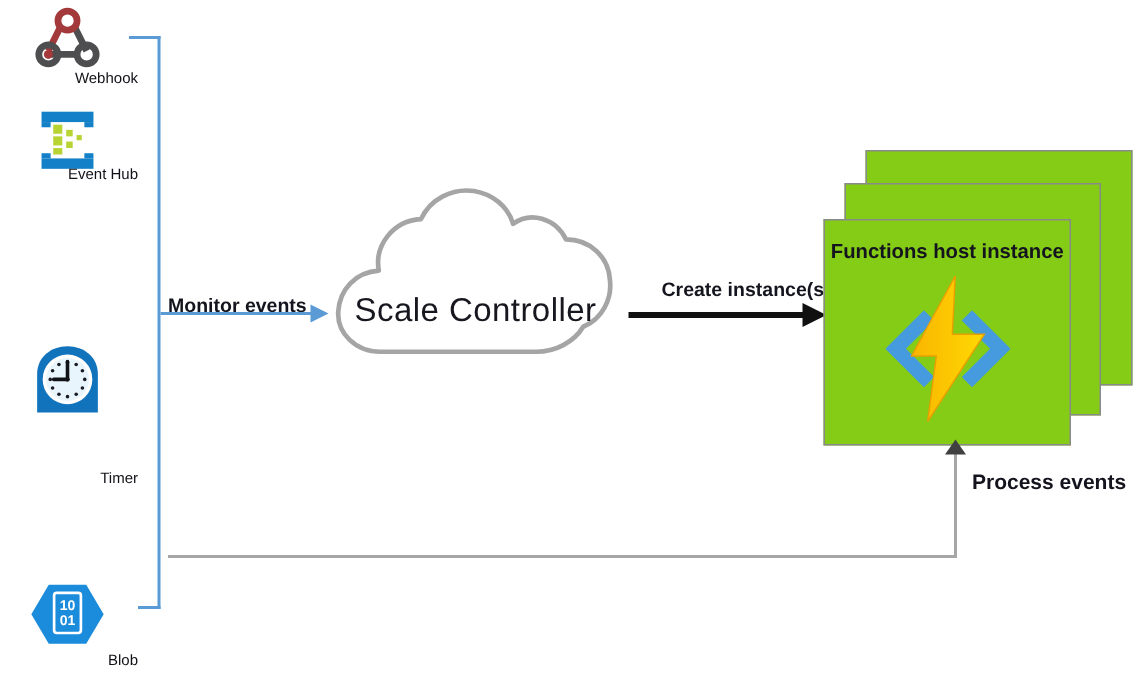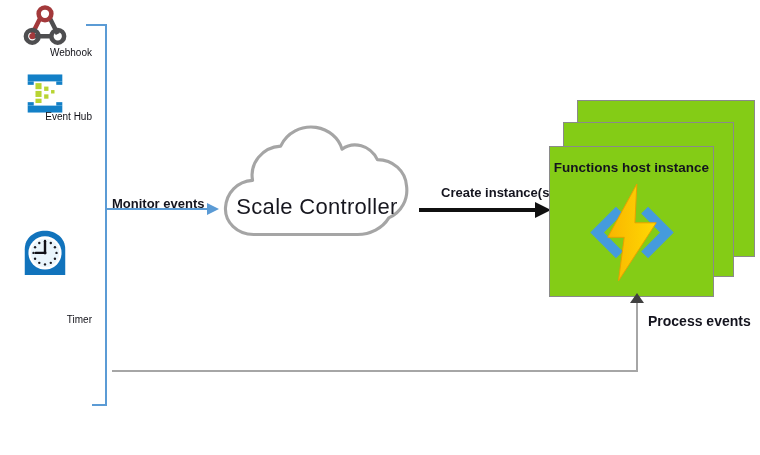--- a/index.html
+++ b/index.html
@@ -91,20 +91,29 @@
           <circle cx="18.8" cy="17.2" r="1.3"></circle>
       </g>
       <line x1="25" y1="28" x2="25" y2="15" stroke="#111118" stroke-width="2.6" stroke-linecap="round"></line>
       <line x1="25" y1="28" x2="15" y2="28" stroke="#111118" stroke-width="2.6" stroke-linecap="round"></line>
       <circle cx="25" cy="28" r="1.6" fill="#111118"></circle>
     </svg>
     <div class="src-label" style="top:68px;margin-top:20px;">Timer</div>
   </div>
 
 
+  <div class="abs" style="left:0; top:385px; width:92px; height:68px;">
+    <svg class="abs" style="left:20px; top:2px;" width="50" height="45" viewBox="0 0 56 50">
+      <polygon points="1,25 14,3 42,3 55,25 42,47 14,47" fill="#1B8CDB"></polygon>
+      <rect x="18" y="9" width="20" height="30" rx="2" fill="none" stroke="#ffffff" stroke-width="2"></rect>
+      <text x="28" y="22" text-anchor="middle" font-size="10.5" font-weight="bold" fill="#ffffff" font-family="Liberation Sans, sans-serif">10</text>
+      <text x="28" y="33" text-anchor="middle" font-size="10.5" font-weight="bold" fill="#ffffff" font-family="Liberation Sans, sans-serif">01</text>
+    </svg>
+    <div class="src-label" style="top:49px;">Blob</div>
+  </div>
 
   <div class="line blue-line" style="left:86px; top:24px; width:21px; height:2px;"></div>
   <div class="line blue-line" style="left:105px; top:24px; width:2px; height:382px;"></div>
   <div class="line blue-line" style="left:92px; top:404px; width:15px; height:2px;"></div>
 
   <div class="flow-label" style="left:112px; top:196px;">Monitor events</div>
   <div class="line blue-line" style="left:107px; top:208px; width:101px; height:2px;"></div>
   <div class="arrowhead" style="left:207px; top:203px; border-top:6px solid transparent; border-bottom:6px solid transparent; border-left:12px solid #5B9BD5;"></div>
 
   <svg class="abs" style="left:212px; top:118px;" width="208" height="130" viewBox="0 0 200 125">

